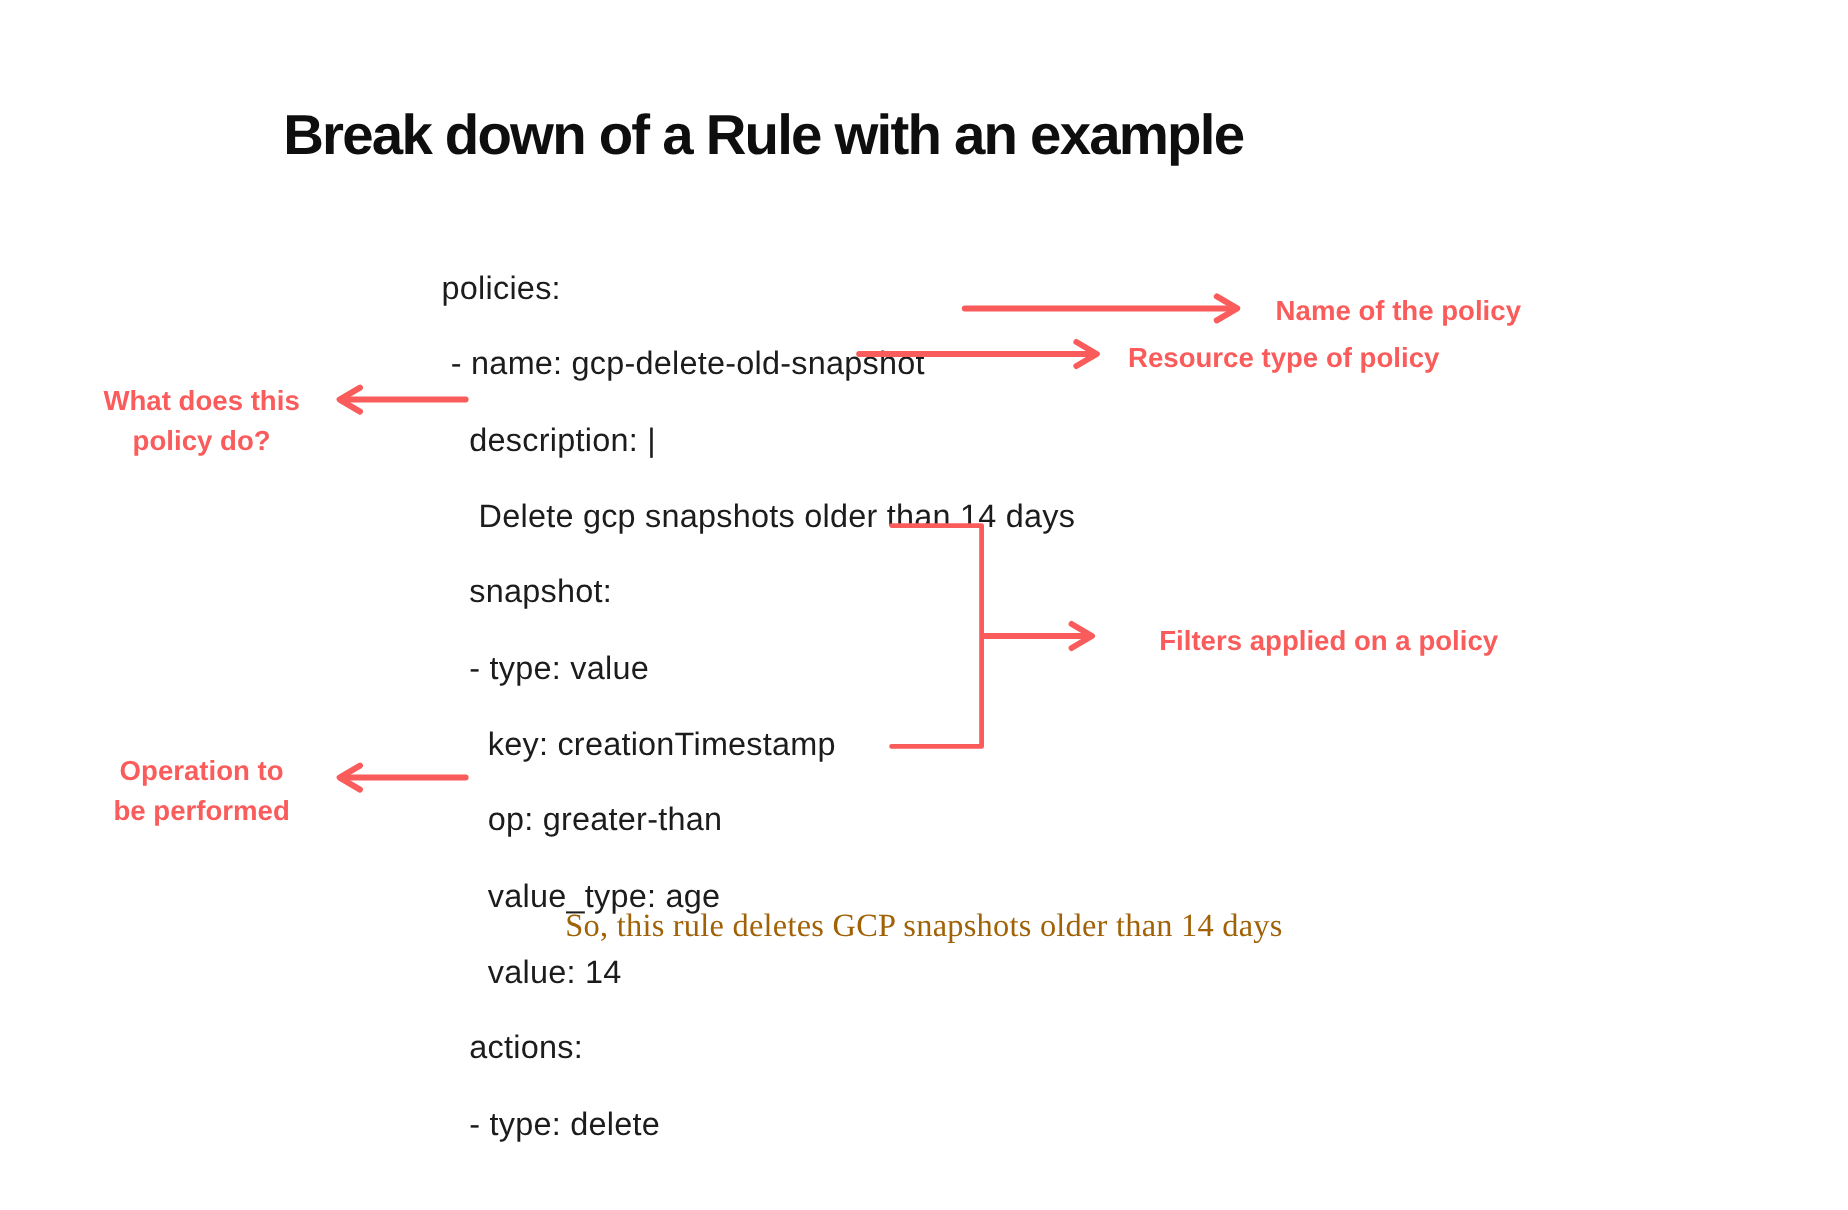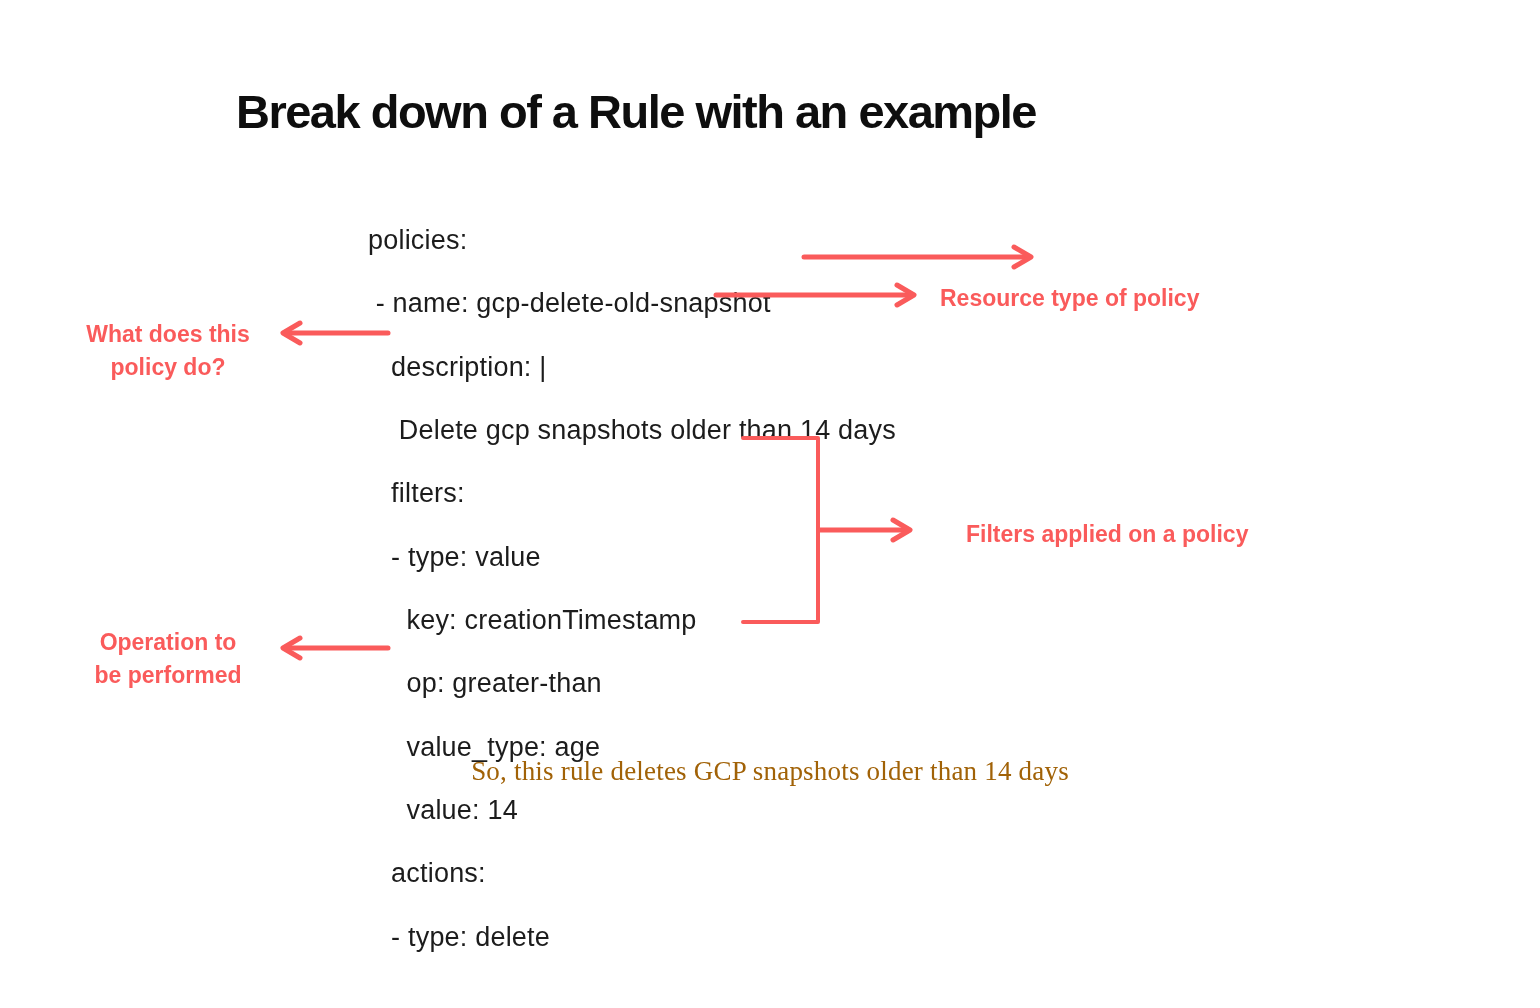--- a/index.html
+++ b/index.html
@@ -82,21 +82,21 @@
 
 <div id="canvas">
 
   <div class="title">Break down of a Rule with an example</div>
 
   <div class="code">
     <div class="line">policies:</div>
     <div class="line"> - name: gcp-delete-old-snapshot</div>
     <div class="line">   description: |</div>
     <div class="line">    Delete gcp snapshots older than 14 days</div>
-    <div class="line">   filters:</div>
+    <div class="line">   snapshot:</div>
     <div class="line">   - type: value</div>
     <div class="line">     key: creationTimestamp</div>
     <div class="line">     op: greater-than</div>
     <div class="line">     value_type: age</div>
     <div class="line">     value: 14</div>
     <div class="line">   actions:</div>
     <div class="line">   - type: delete</div>
   </div>
 
   <svg class="overlay" viewBox="0 0 1540 1008">
@@ -124,20 +124,21 @@
       <line class="stroke" x1="820" y1="530" x2="907" y2="530" stroke-width="5"></line>
       <polyline class="stroke" points="893,520 910,530 893,540" stroke-width="5"></polyline>
     </g>
 
     <g>
       <line class="stroke" x1="388" y1="648" x2="286" y2="648" stroke-width="5"></line>
       <polyline class="stroke" points="300,638 283,648 300,658" stroke-width="5"></polyline>
     </g>
   </svg>
 
+  <div class="annotation" style="left:1063px; top:243px;">Name of the policy</div>
 
   <div class="annotation" style="left:940px; top:282px;">Resource type of policy</div>
 
   <div class="annotation centered" style="left:58px; top:318px; width:220px;">What does this
 policy do?</div>
 
   <div class="annotation" style="left:966px; top:518px;">Filters applied on a policy</div>
 
   <div class="annotation centered" style="left:58px; top:626px; width:220px;">Operation to
 be performed</div>

